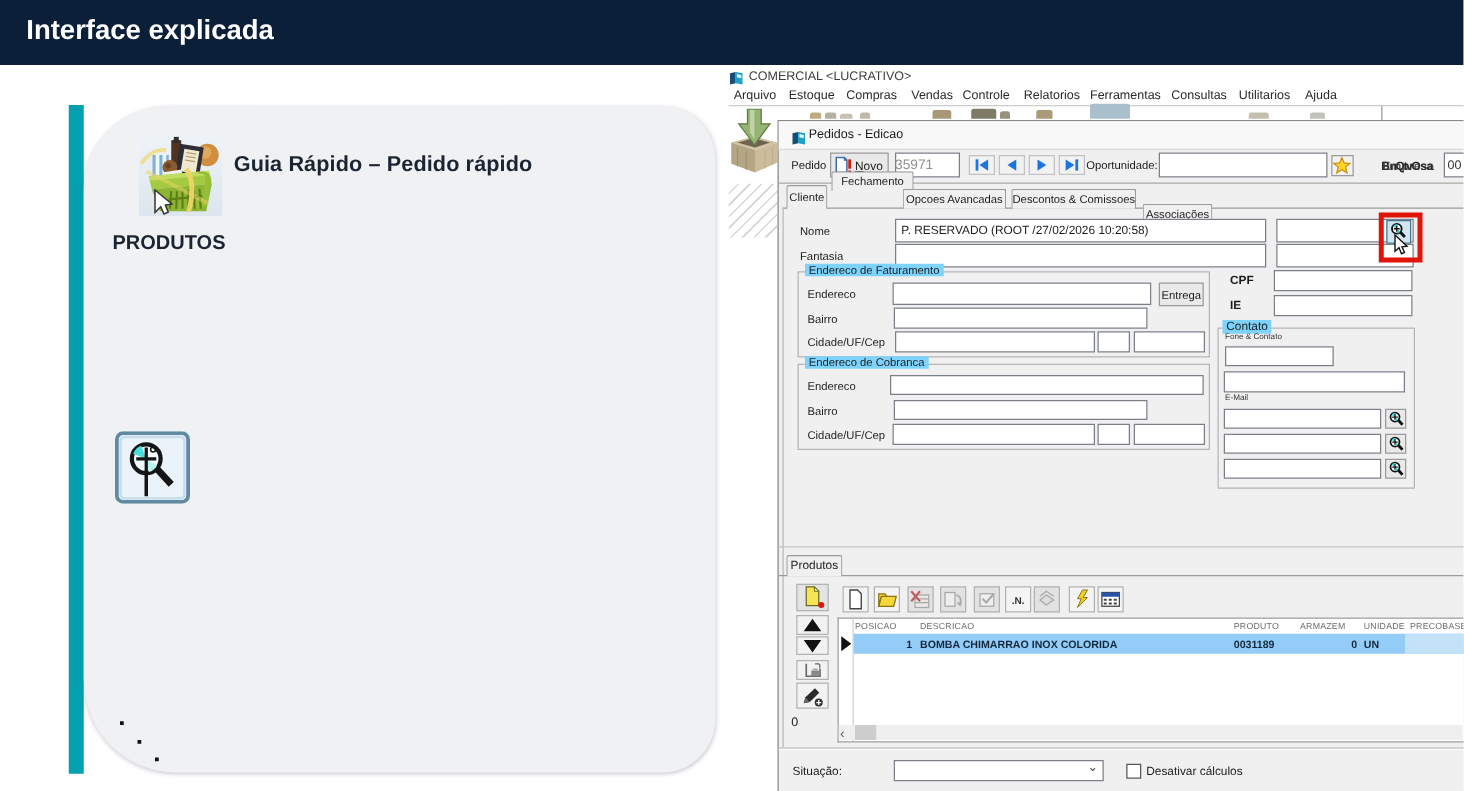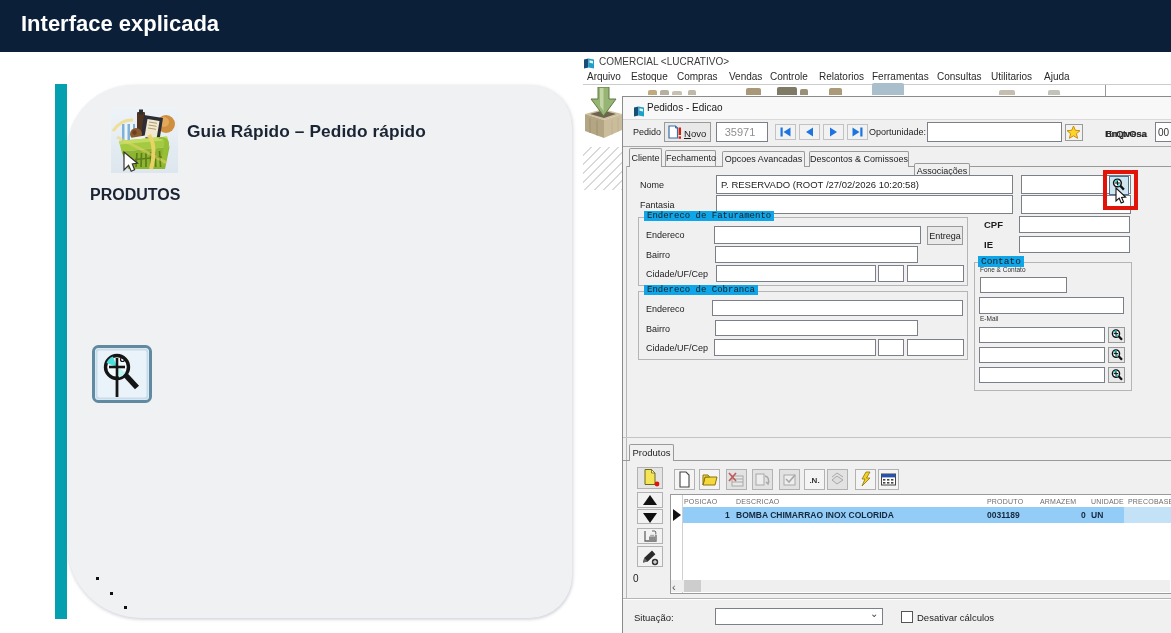--- a/index.html
+++ b/index.html
@@ -3,21 +3,21 @@
 <meta charset="utf-8">
 <style>
   html,body{margin:0;padding:0;}
   body{font-family:"Liberation Sans",sans-serif;}
   #page{position:relative;width:1171px;height:633px;background:#fff;overflow:hidden;}
   .abs{position:absolute;}
   .lbl{position:absolute;font-size:9px;color:#1c1c1c;white-space:nowrap;}
   .fld{position:absolute;background:#fff;border:1px solid #7b7f87;box-sizing:border-box;}
   .btn3d{position:absolute;background:#e9e9e9;border:1px solid #9a9a9a;box-sizing:border-box;}
   .grp{position:absolute;border:1px solid #b5b5b5;box-sizing:border-box;}
-  .grplab{position:absolute;font-size:9px;color:#1c1c1c;background:#0ea5e9;padding:0 3px;white-space:nowrap;font-family:Liberation Mono, monospace;}
+  .grplab{position:absolute;font-size:9px;color:#1c1c1c;background:#7dd3fc;padding:0 3px;white-space:nowrap;}
   .tab{position:absolute;background:#f0f0f0;border:1px solid #9a9a9a;border-bottom:none;box-sizing:border-box;font-size:9px;white-space:nowrap;color:#1c1c1c;text-align:center;border-radius:2px 2px 0 0;}
   .mnu{position:absolute;font-size:10px;color:#2a2a2a;white-space:nowrap;top:71px;}
   .tbtn{position:absolute;width:21px;height:21px;background:#efefef;border:1px solid #b2b2b2;box-sizing:border-box;}
   .gridhead{position:absolute;font-size:7px;color:#6d6d6d;letter-spacing:.2px;white-space:nowrap;}
   .rowtxt{position:absolute;font-size:8.5px;font-weight:bold;color:#14283c;white-space:nowrap;}
 </style>
 </head>
 <body>
 <div id="page">
 
@@ -153,21 +153,21 @@
   <div class="lbl" style="left:633px;top:127px;">Pedido</div>
   <div class="btn3d" style="left:664px;top:122px;width:47px;height:20px;"></div>
   <div class="abs" id="novoicon" style="left:668px;top:125px;width:13px;height:14px;"><svg width="13" height="14" viewBox="0 0 13 14">
         <path d="M1 1 L7.5 1 L9.5 3 L9.5 13 L1 13 Z" fill="#fff" stroke="#3a6ea5" stroke-width="1.2"></path>
         <path d="M7.5 1 L7.5 3 L9.5 3" fill="none" stroke="#3a6ea5" stroke-width="1"></path>
         <rect x="10.6" y="2.5" width="2.4" height="7.5" fill="#d41e10"></rect>
         <rect x="10.6" y="11.4" width="2.4" height="2.4" fill="#d41e10"></rect>
       </svg></div>
   <div class="abs" style="left:684px;top:128px;font-size:9.5px;color:#1c1c1c;"><u>N</u>ovo</div>
   <div class="fld" style="left:716px;top:122px;width:52px;height:20px;"></div>
-  <div class="abs" style="left:716px;top:126px;width:48px;text-align:center;font-size:11px;color:#909090;">35971</div>
+  <div class="abs" style="left:716px;top:126px;width:48px;text-align:left;font-size:11px;color:#909090;">35971</div>
   <div id="navbtns">
       <div class="abs" style="left:775px;top:124px;width:21px;height:16px;background:#f2f2f2;border:1px solid #c2c2c2;box-sizing:border-box;"><svg width="19" height="14" viewBox="0 0 19 14">
           <rect x="4.5" y="2.5" width="2.2" height="9" fill="#1b74e0"></rect>
           <path d="M14.5 2.5 L7.5 7 L14.5 11.5 Z" fill="#1b74e0"></path>
         </svg></div>
       <div class="abs" style="left:799px;top:124px;width:21px;height:16px;background:#f2f2f2;border:1px solid #c2c2c2;box-sizing:border-box;"><svg width="19" height="14" viewBox="0 0 19 14">
           <path d="M13 2.5 L6 7 L13 11.5 Z" fill="#1b74e0"></path>
         </svg></div>
       <div class="abs" style="left:823px;top:124px;width:21px;height:16px;background:#f2f2f2;border:1px solid #c2c2c2;box-sizing:border-box;"><svg width="19" height="14" viewBox="0 0 19 14">
           <path d="M6 2.5 L13 7 L6 11.5 Z" fill="#1b74e0"></path>
@@ -185,21 +185,21 @@
       </svg></div>
   <div class="abs" style="left:1105px;top:128px;font-size:9.5px;font-weight:bold;color:#222;letter-spacing:-.3px;">B<span style="letter-spacing:-1px">nQtv</span>Osa</div>
     <div class="abs" style="left:1106px;top:128px;font-size:9.5px;color:#333;letter-spacing:.2px;opacity:.8;font-weight:bold;">Empresa</div>
   <div class="fld" style="left:1155px;top:122px;width:30px;height:20px;"></div>
   <div class="abs" style="left:1158px;top:127px;font-size:10px;color:#333;">00</div>
 
   <div class="abs" style="left:623px;top:146px;width:548px;height:1px;background:#a8a8a8;"></div>
 
   <div class="abs" style="left:626px;top:166px;width:545px;height:1px;background:#9a9a9a;"></div>
   <div class="tab" style="left:629px;top:148px;width:33px;height:19px;line-height:18px;background:#f0f0f0;z-index:3;">Cliente</div>
-  <div class="tab" style="left:665px;top:150px;width:51px;height:16px;line-height:15px;">Fechamento</div>
+  <div class="tab" style="left:665px;top:137px;width:66px;height:16px;line-height:15px;">Fechamento</div>
   <div class="tab" style="left:722px;top:151px;width:83px;height:16px;line-height:15px;">Opcoes Avancadas</div>
   <div class="tab" style="left:809px;top:151px;width:100px;height:16px;line-height:15px;">Descontos &amp; Comissoes</div>
   <div class="tab" style="left:914px;top:151px;width:56px;height:16px;line-height:15px;margin-top:12px;">Associações</div>
   <div class="abs" style="left:630px;top:166px;width:31px;height:2px;background:#f0f0f0;z-index:4;"></div>
 
   <div class="abs" style="left:626px;top:166px;width:1px;height:432px;background:#b8b8b8;"></div>
 
   <div class="lbl" style="left:640px;top:180px;">Nome</div>
   <div class="fld" style="left:716px;top:175px;width:297px;height:19px;"></div>
   <div class="abs" style="left:721px;top:179px;font-size:9.5px;color:#1c1c1c;">P. RESERVADO (ROOT /27/02/2026 10:20:58)</div>

